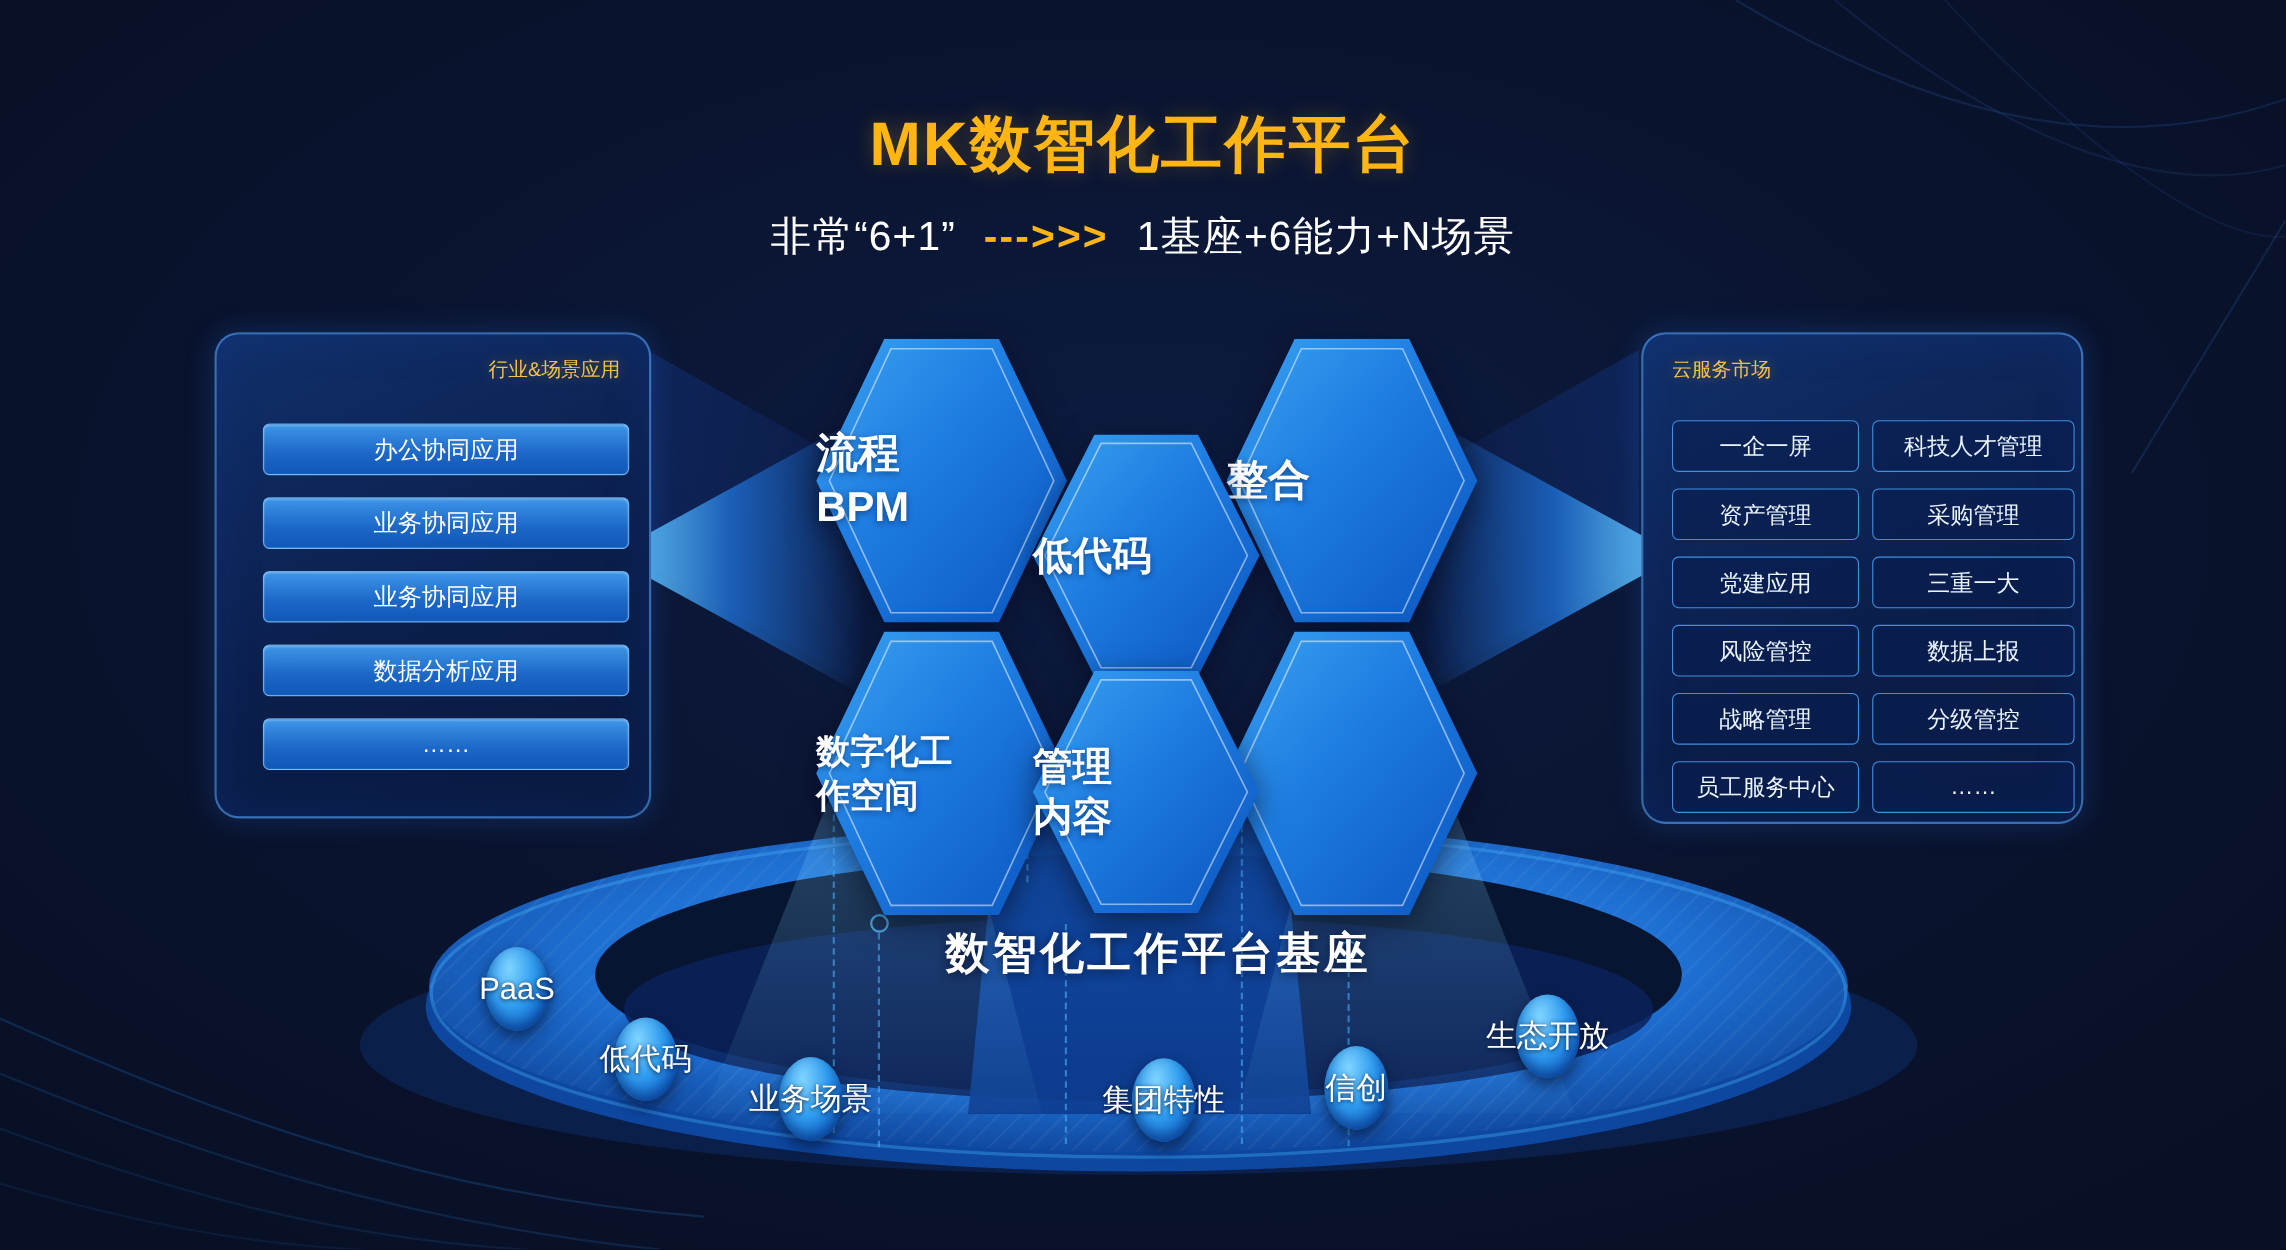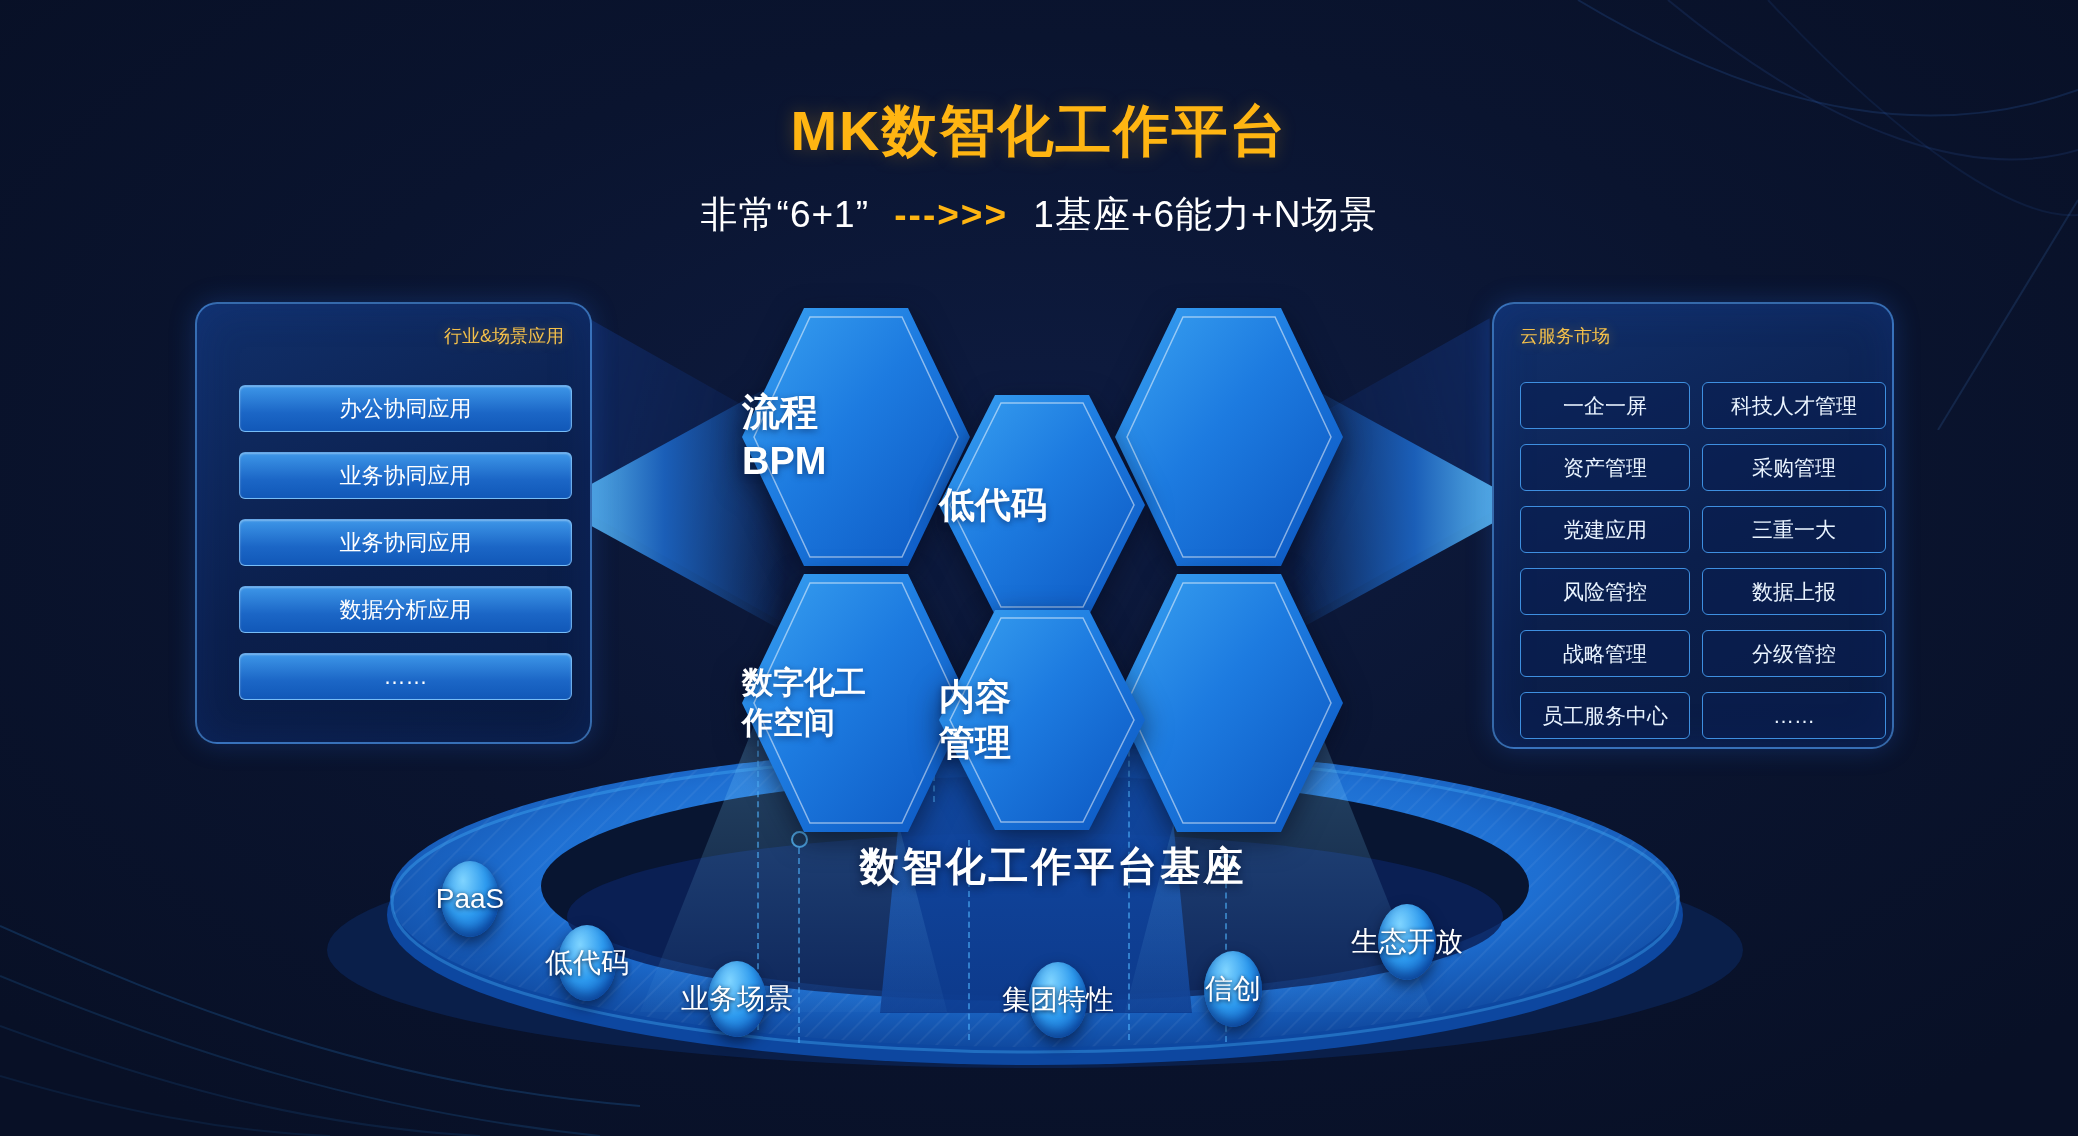--- a/index.html
+++ b/index.html
@@ -218,20 +218,21 @@
       <div>BPM</div>
     </div>
   </div>
 
   <div class="abs hex hex-big" style="left:1115px;top:308px;width:228px;height:258px">
     <svg width="228" height="258" viewBox="0 0 228 258">
       <polygon points="62,0 166,0 228,129 166,258 62,258 0,129" fill="url(#hexGrad)"></polygon>
       <polygon points="68,9 160,9 216,129 160,249 68,249 12,129" fill="none" stroke="rgba(255,255,255,0.5)" stroke-width="1.5"></polygon>
     </svg>
     <div class="label">
+      <div>整合</div>
     </div>
   </div>
 
   <div class="abs hex hex-small" style="left:939px;top:395px;width:206px;height:220px">
     <svg width="206" height="220" viewBox="0 0 206 220">
       <polygon points="56,0 150,0 206,110 150,220 56,220 0,110" fill="url(#hexGrad)"></polygon>
       <polygon points="62,8 144,8 195,110 144,212 62,212 11,110" fill="none" stroke="rgba(255,255,255,0.5)" stroke-width="1.5"></polygon>
     </svg>
     <div class="label">
       <div>低代码</div>
@@ -256,22 +257,22 @@
       <polygon points="68,9 160,9 216,129 160,249 68,249 12,129" fill="none" stroke="rgba(255,255,255,0.5)" stroke-width="1.5"></polygon>
     </svg>
   </div>
 
   <div class="abs hex hex-small" style="left:939px;top:610px;width:206px;height:220px">
     <svg width="206" height="220" viewBox="0 0 206 220">
       <polygon points="56,0 150,0 206,110 150,220 56,220 0,110" fill="url(#hexGrad)"></polygon>
       <polygon points="62,8 144,8 195,110 144,212 62,212 11,110" fill="none" stroke="rgba(255,255,255,0.5)" stroke-width="1.5"></polygon>
     </svg>
     <div class="label">
+      <div>管理</div>
       <div>内容</div>
-      <div>管理</div>
     </div>
   </div>
 
   <div class="abs base-label">数智化工作平台基座</div>
 
   <div class="abs sphere" style="left:441px;top:861px">
     <span class="slabel">PaaS</span>
   </div>
   <div class="abs sphere" style="left:558px;top:925px">
     <span class="slabel">低代码</span>

